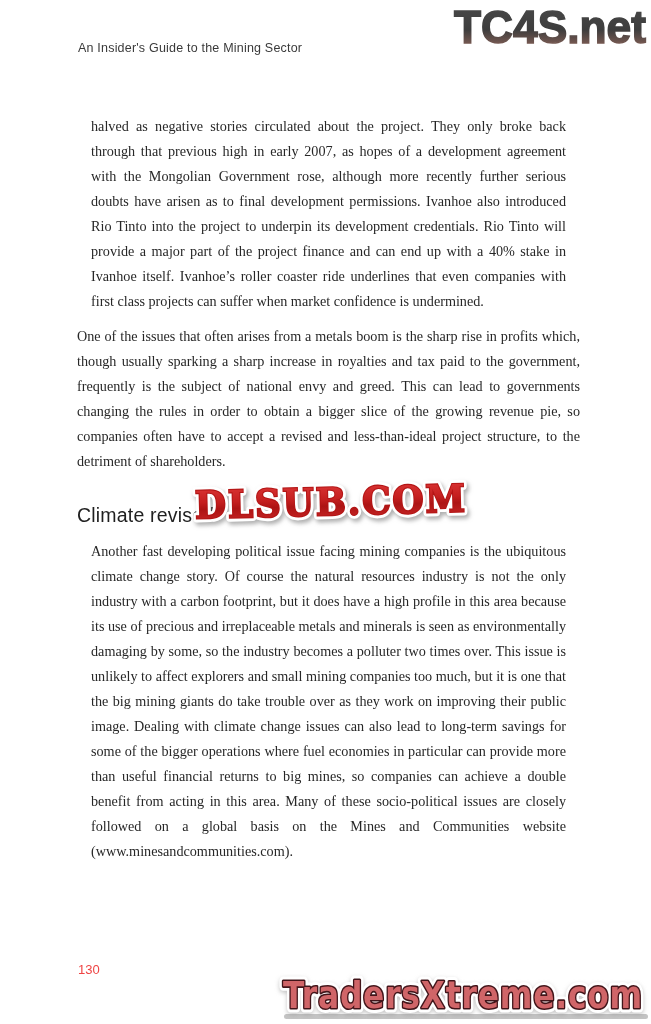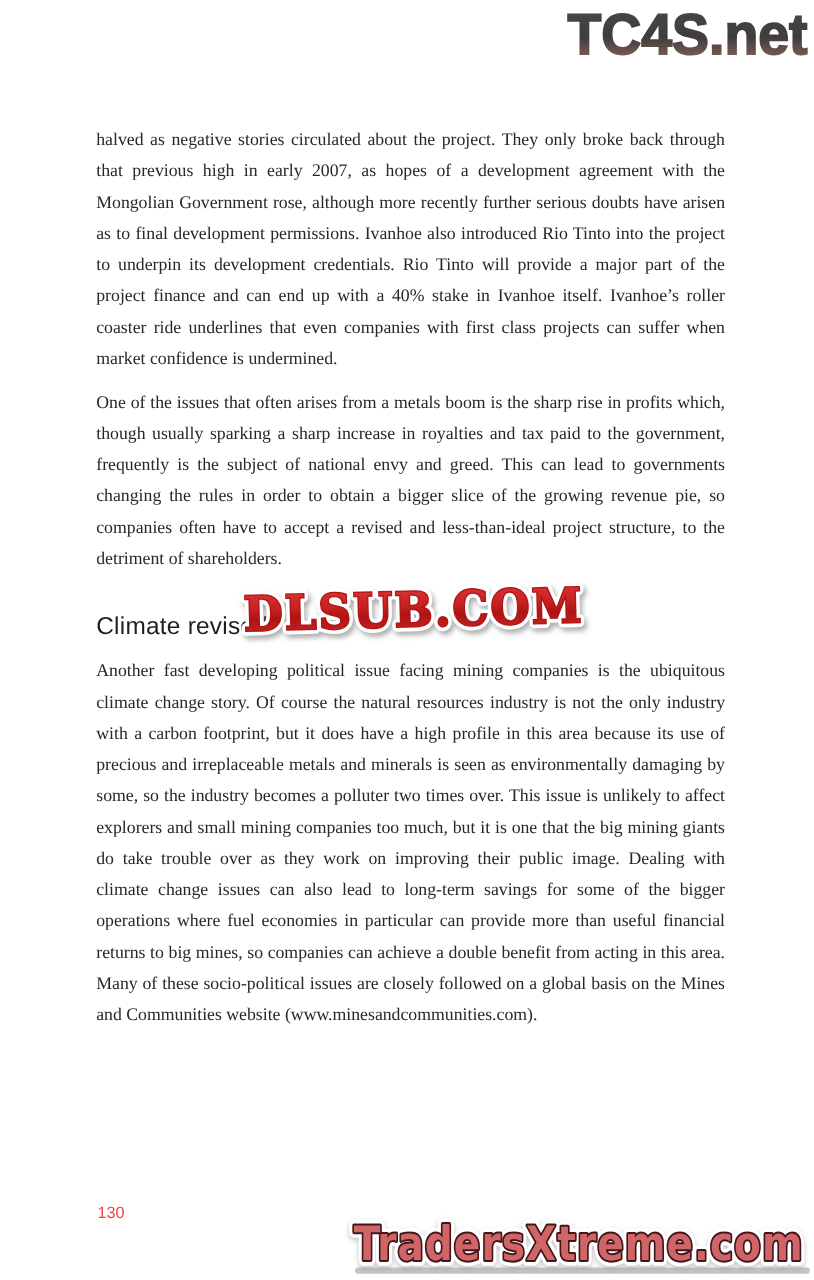--- a/index.html
+++ b/index.html
@@ -16,21 +16,21 @@
   .wm-tc4s{position:absolute;right:1px;top:2px;}
   .wm-tc4s text{
     font-family:"Liberation Sans",sans-serif;font-weight:bold;font-size:46px;
     fill:url(#g-tc4s);stroke:url(#g-tc4s);stroke-width:1.5px;
   }
   
   .body-col{
     position:absolute;left:77px;top:100px;width:503px;
     font-size:14.2px;line-height:25px;color:#272727;text-align:justify;
   }
-  .para{margin:0;}
+  .para{margin:14px;}
   .p1{margin-bottom:10px;}
   .p2{margin:0;}
   .heading-wrap{position:relative;margin-top:27px;height:28px;}
   .heading{
     margin:0;font-family:"Liberation Sans",sans-serif;font-weight:400;
     font-size:19.5px;line-height:28px;color:#1f1f1f;letter-spacing:0.2px;
   }
   .p3{margin-top:10px;}
   .url{text-underline-offset:2px;}
   
@@ -60,20 +60,21 @@
     font-size:38px;letter-spacing:1px;
   }
   .tx-outline{fill:none;stroke:#ffffff;stroke-width:9px;stroke-linejoin:round;}
   .tx-fill{fill:#d06568;stroke:#42151a;stroke-width:3.2px;paint-order:stroke;stroke-linejoin:round;}
 </style>
 </head>
 <body>
 
 <div class="page">
 
+  <div class="running-head">An Insider's Guide to the Mining Sector</div>
 
   <svg class="wm-tc4s" width="200" height="54" viewBox="0 0 200 54" aria-hidden="true">
     <defs>
       <linearGradient id="g-tc4s" x1="0" y1="0" x2="0" y2="1">
         <stop offset="0" stop-color="#4a4a4a"></stop>
         <stop offset="0.55" stop-color="#3d3d3d"></stop>
         <stop offset="1" stop-color="#9a6a5e"></stop>
       </linearGradient>
     </defs>
     <text x="100" y="41" text-anchor="middle" textLength="192" lengthAdjust="spacingAndGlyphs">TC4S.net</text>

